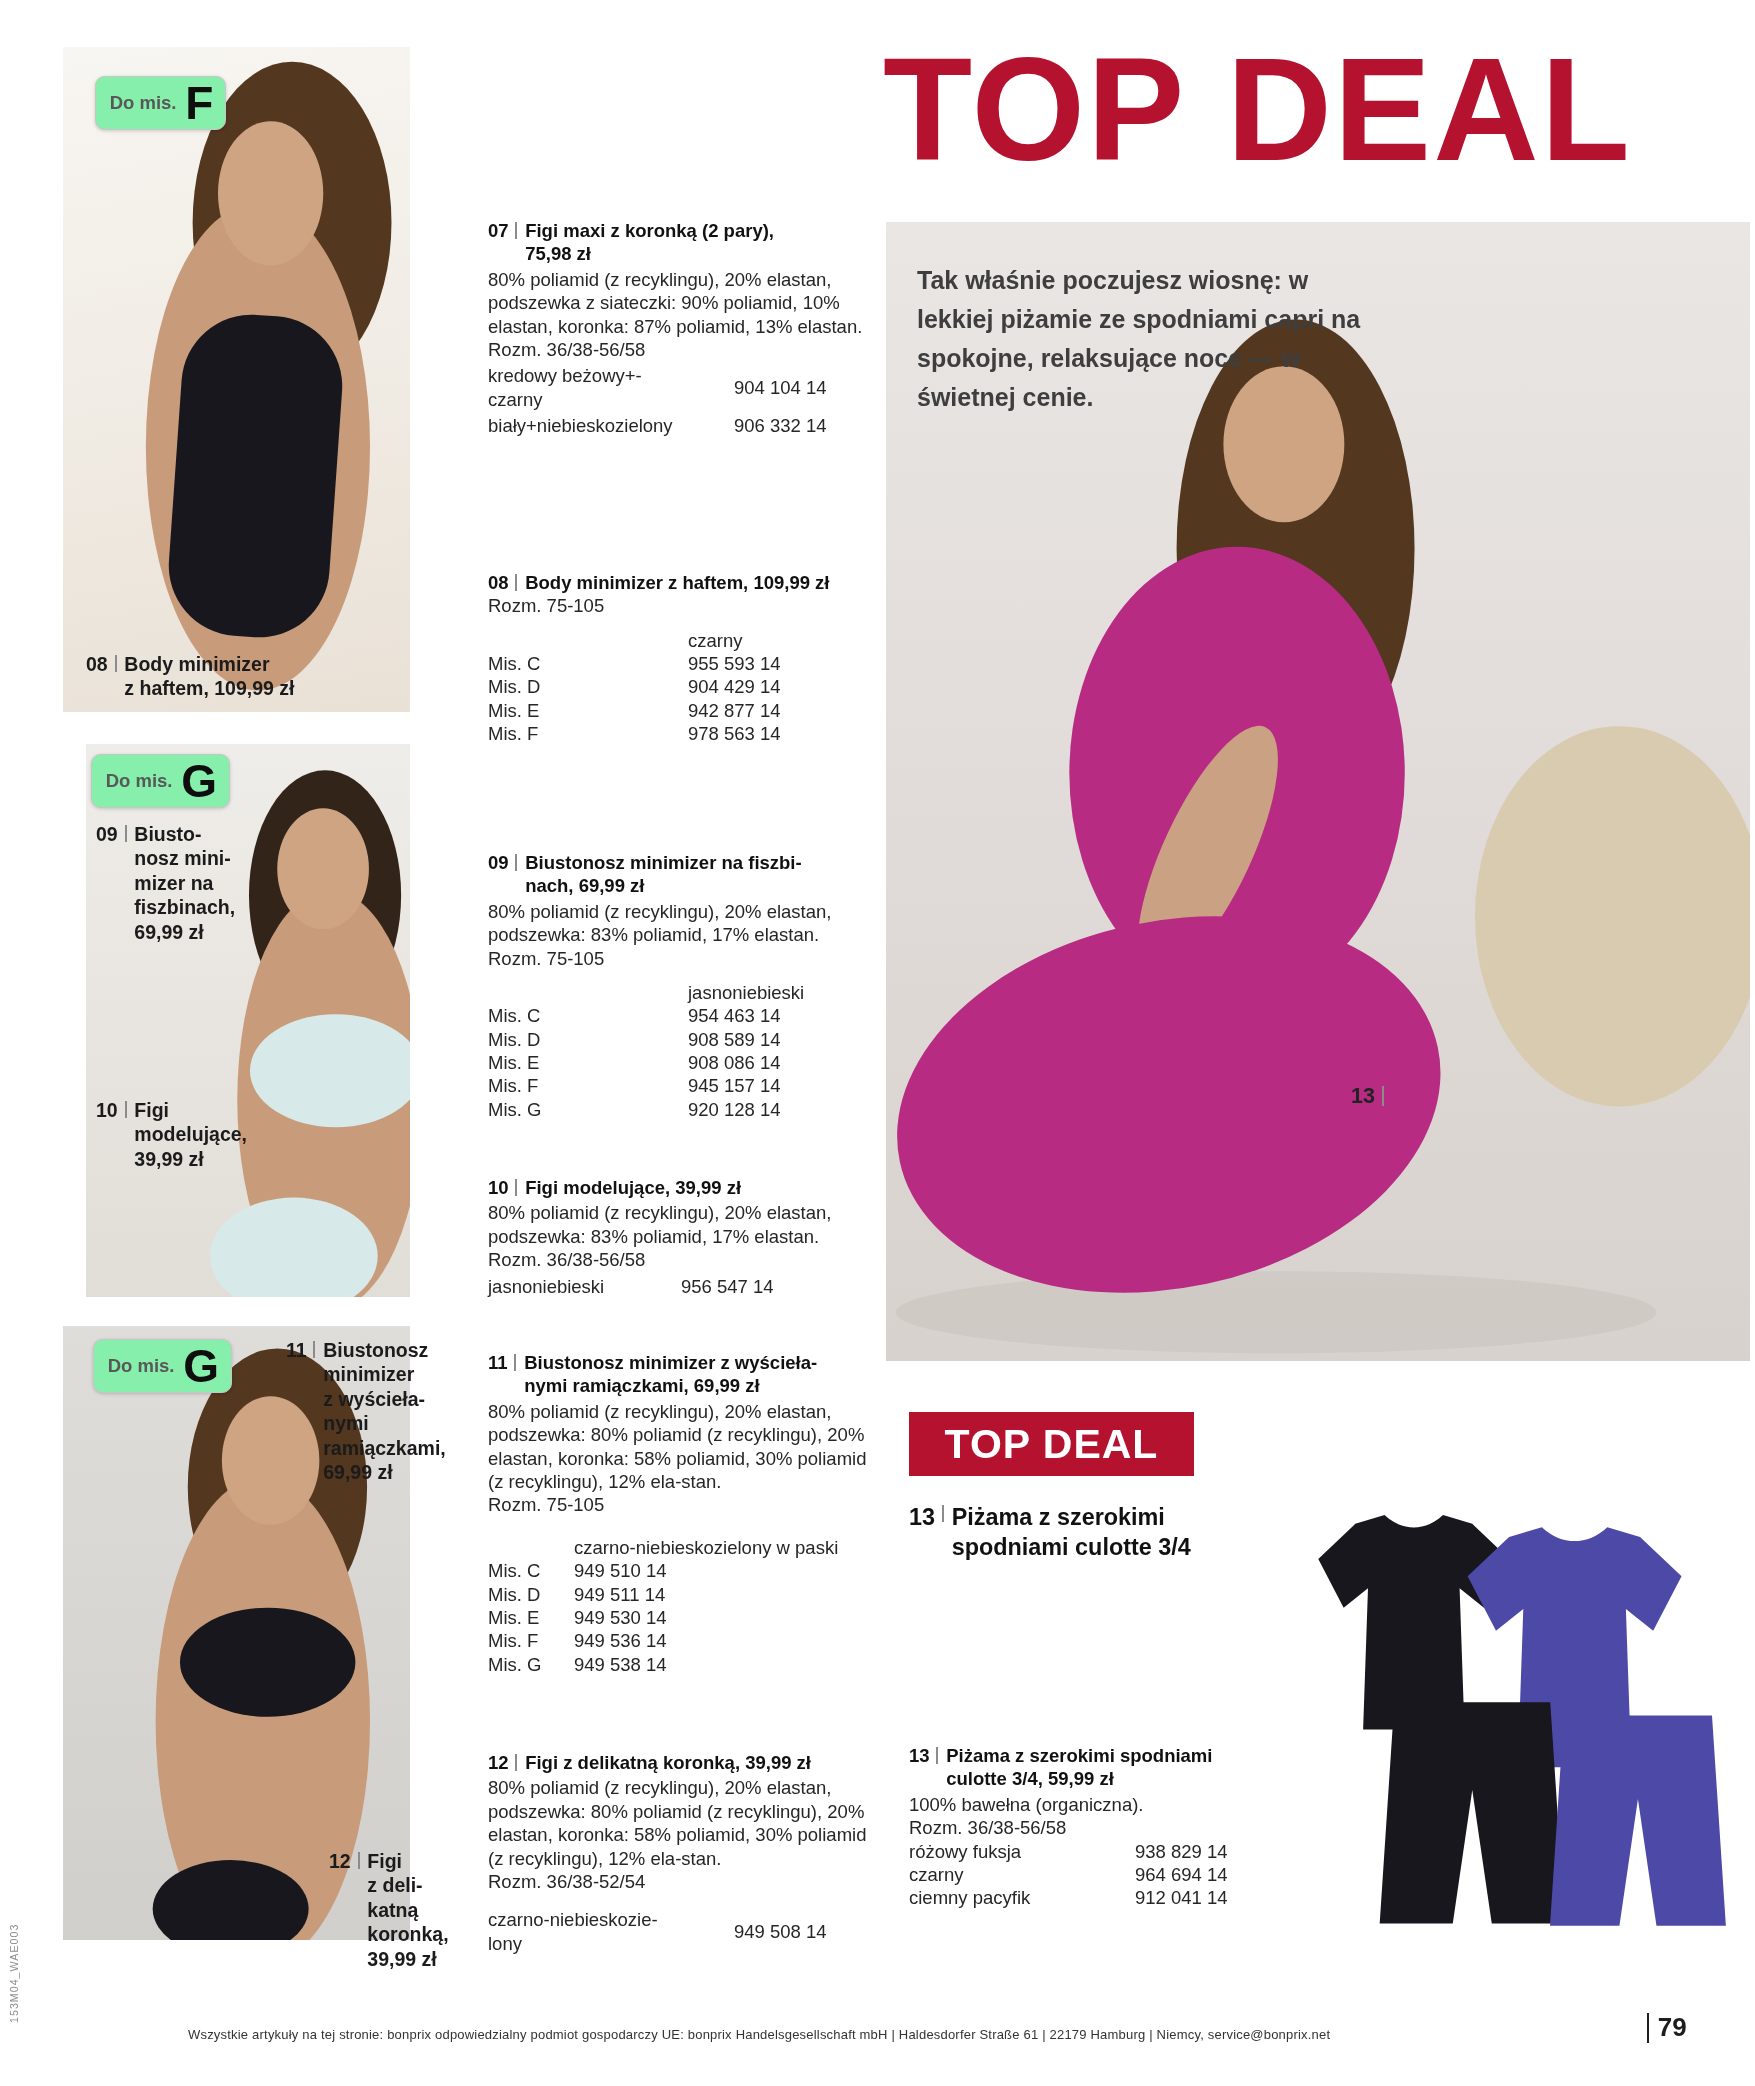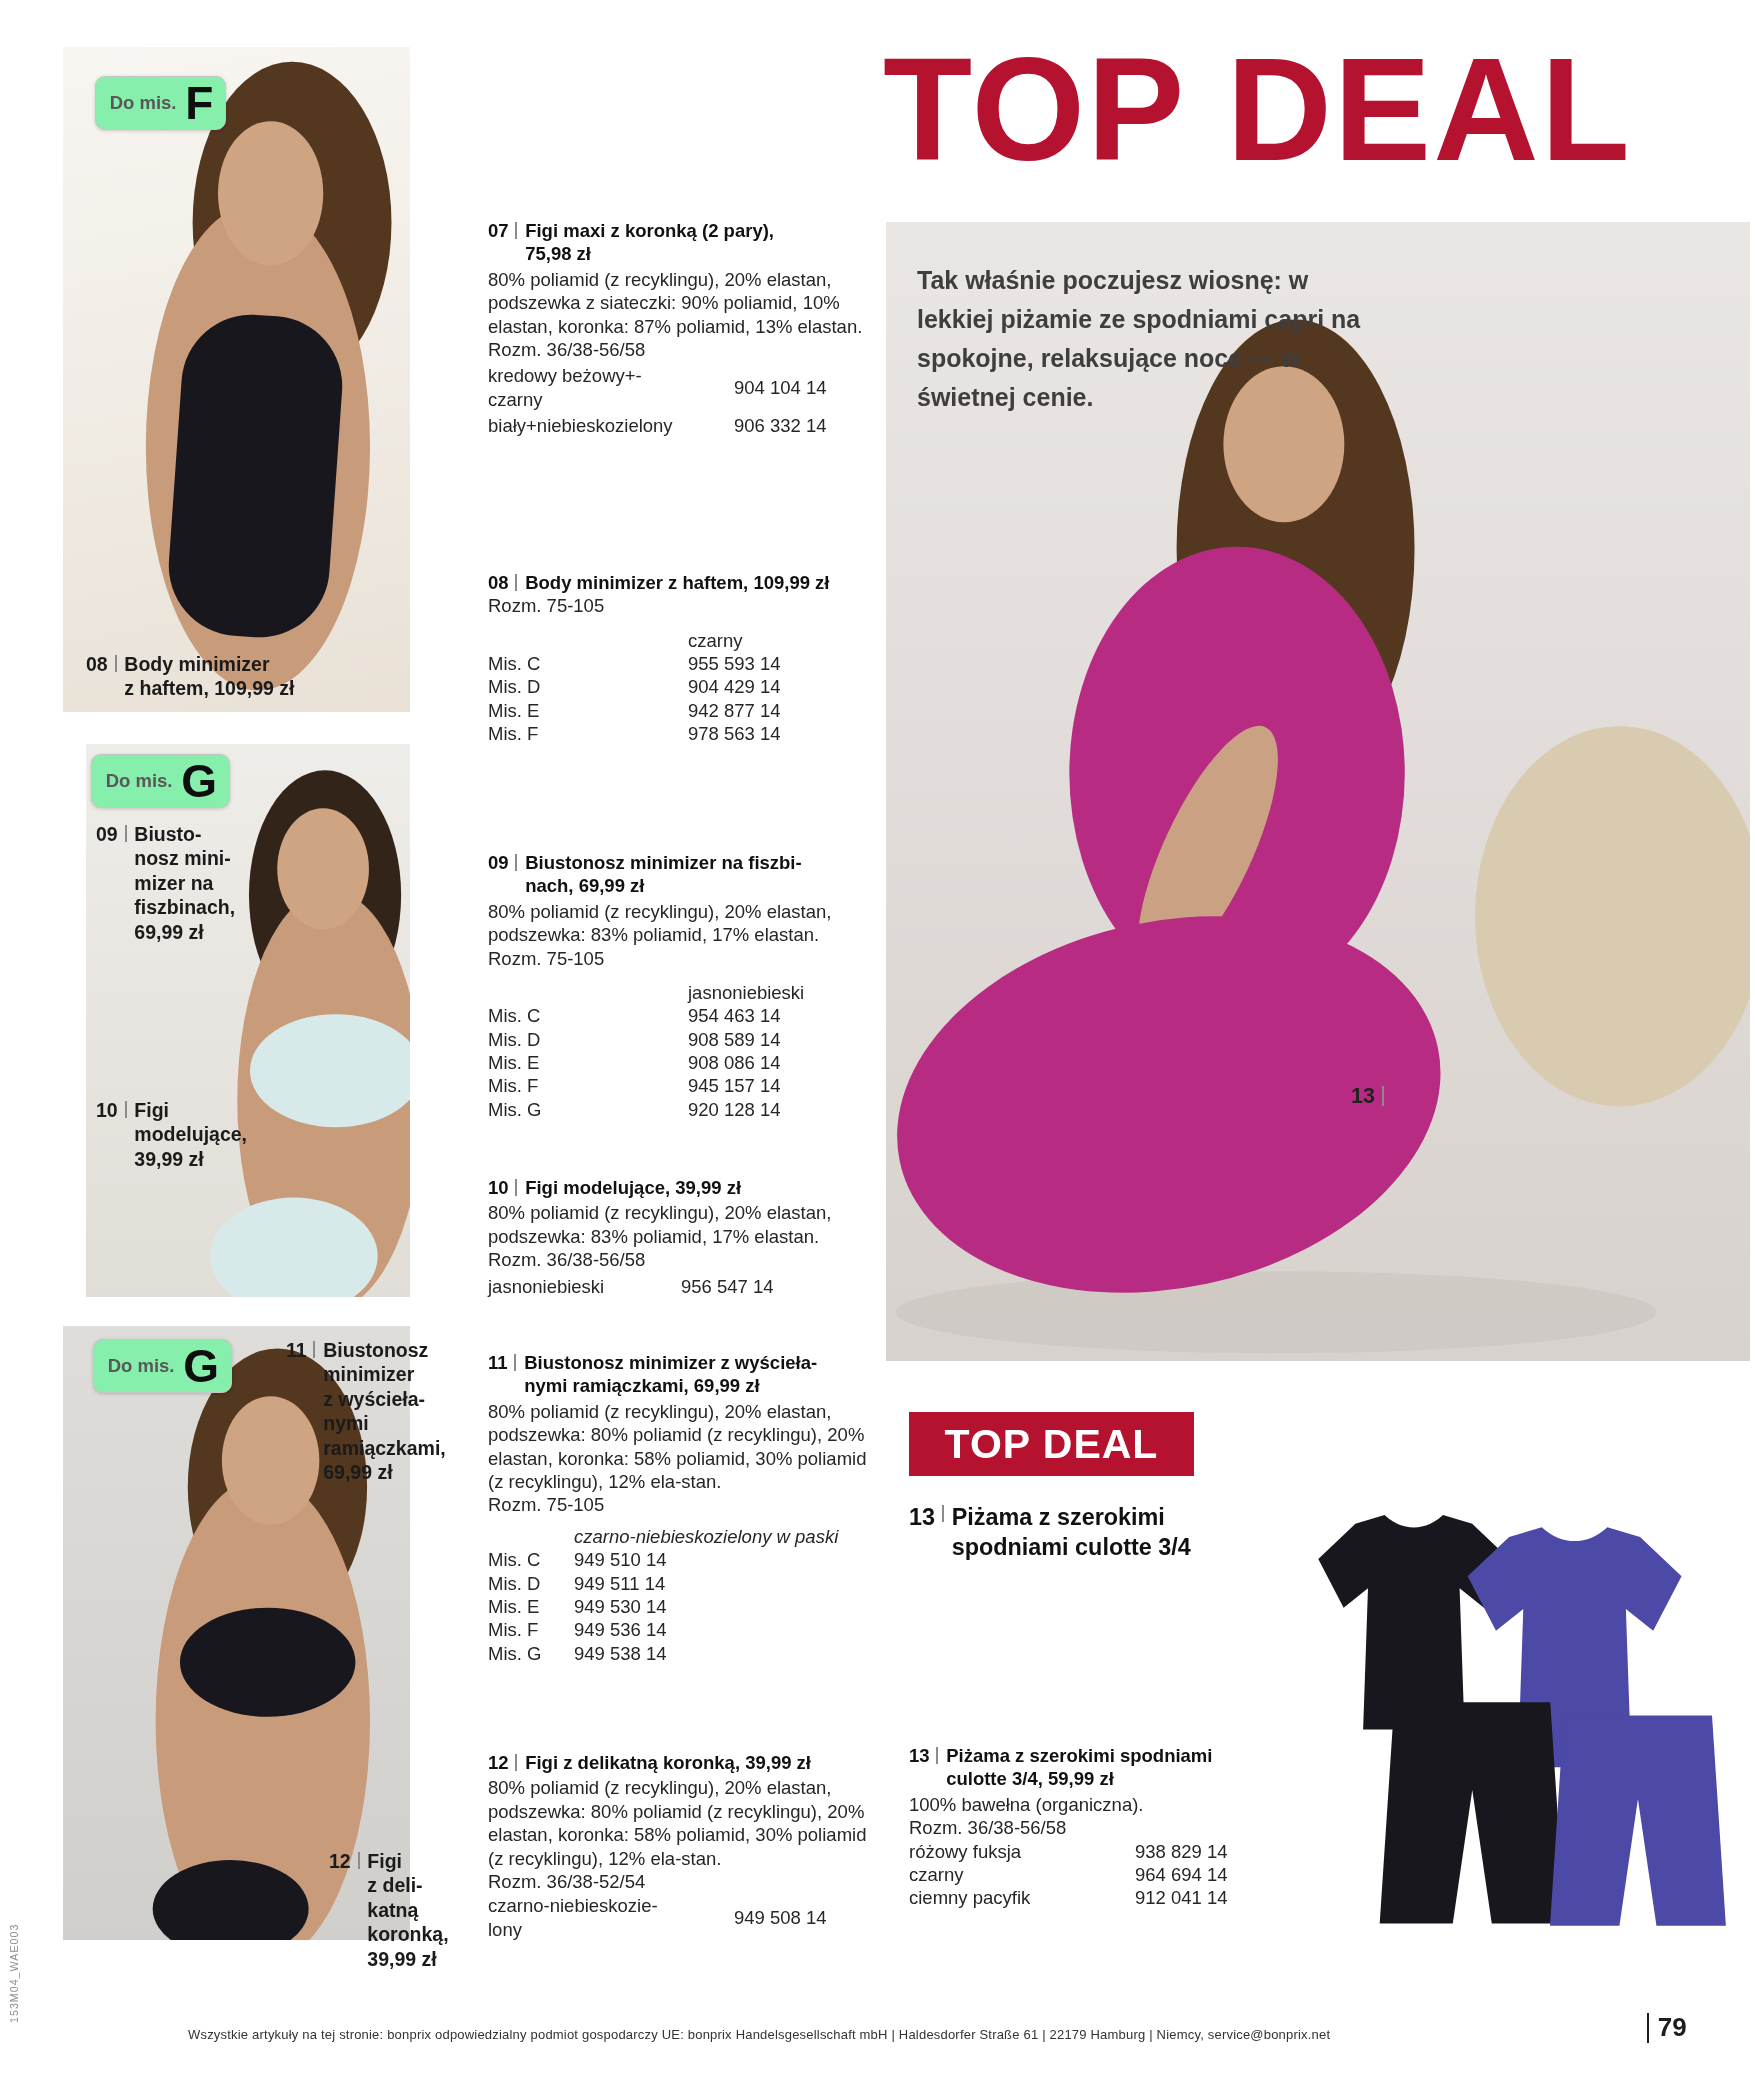--- a/index.html
+++ b/index.html
@@ -36,28 +36,28 @@
   .cap12{left:329px;top:1849px;}
 
   
   .product{position:absolute;left:488px;width:380px;font-size:18.5px;line-height:23.4px;color:#262626;}
   .p07{top:219px;} .p08{top:571px;} .p09{top:851px;} .p10{top:1176px;} .p11{top:1351px;} .p12{top:1751px;}
   .p-title-row{display:flex;align-items:flex-start;font-weight:bold;color:#111;}
   .p-num{flex:none;}
   .p-title{white-space:pre-line;}
   .p-desc{margin-top:2px;}
   .color-header{margin-left:200px;margin-top:10.7px;}
-  .p11 .color-header{margin-left:86px;margin-top:8px;font-style:italic;}
+  .p11 .color-header{margin-left:86px;margin-top:19px;}
   .row{display:flex;}
   .row .lbl{width:200px;flex:none;}
   .p11 .row .lbl{width:86px;}
   .variant{display:flex;align-items:center;margin-top:2.9px;}
   .variant-label{width:246px;flex:none;white-space:pre-line;}
   .p10 .variant-label{width:193px;}
-  .p12 .variant{margin-top:1px;}
+  .p12 .variant{margin-top:15px;}
 
   
   .headline{position:absolute;left:883px;top:37px;width:868px;font-size:146px;font-weight:bold;
             color:#b5122f;line-height:1;letter-spacing:2px;}
   .intro{position:absolute;left:917px;top:261px;width:473px;font-size:25px;line-height:39px;
          font-weight:bold;color:#3e3e3e;}
   .photo-label{position:absolute;left:1351px;top:1084px;display:flex;align-items:flex-start;
                font-weight:bold;font-size:21.5px;color:#222;}
   .photo-label .bar{height:19.5px;margin-top:2px;}
   .td-badge{position:absolute;left:909px;top:1412px;width:285px;height:64px;background:#b5122f;

